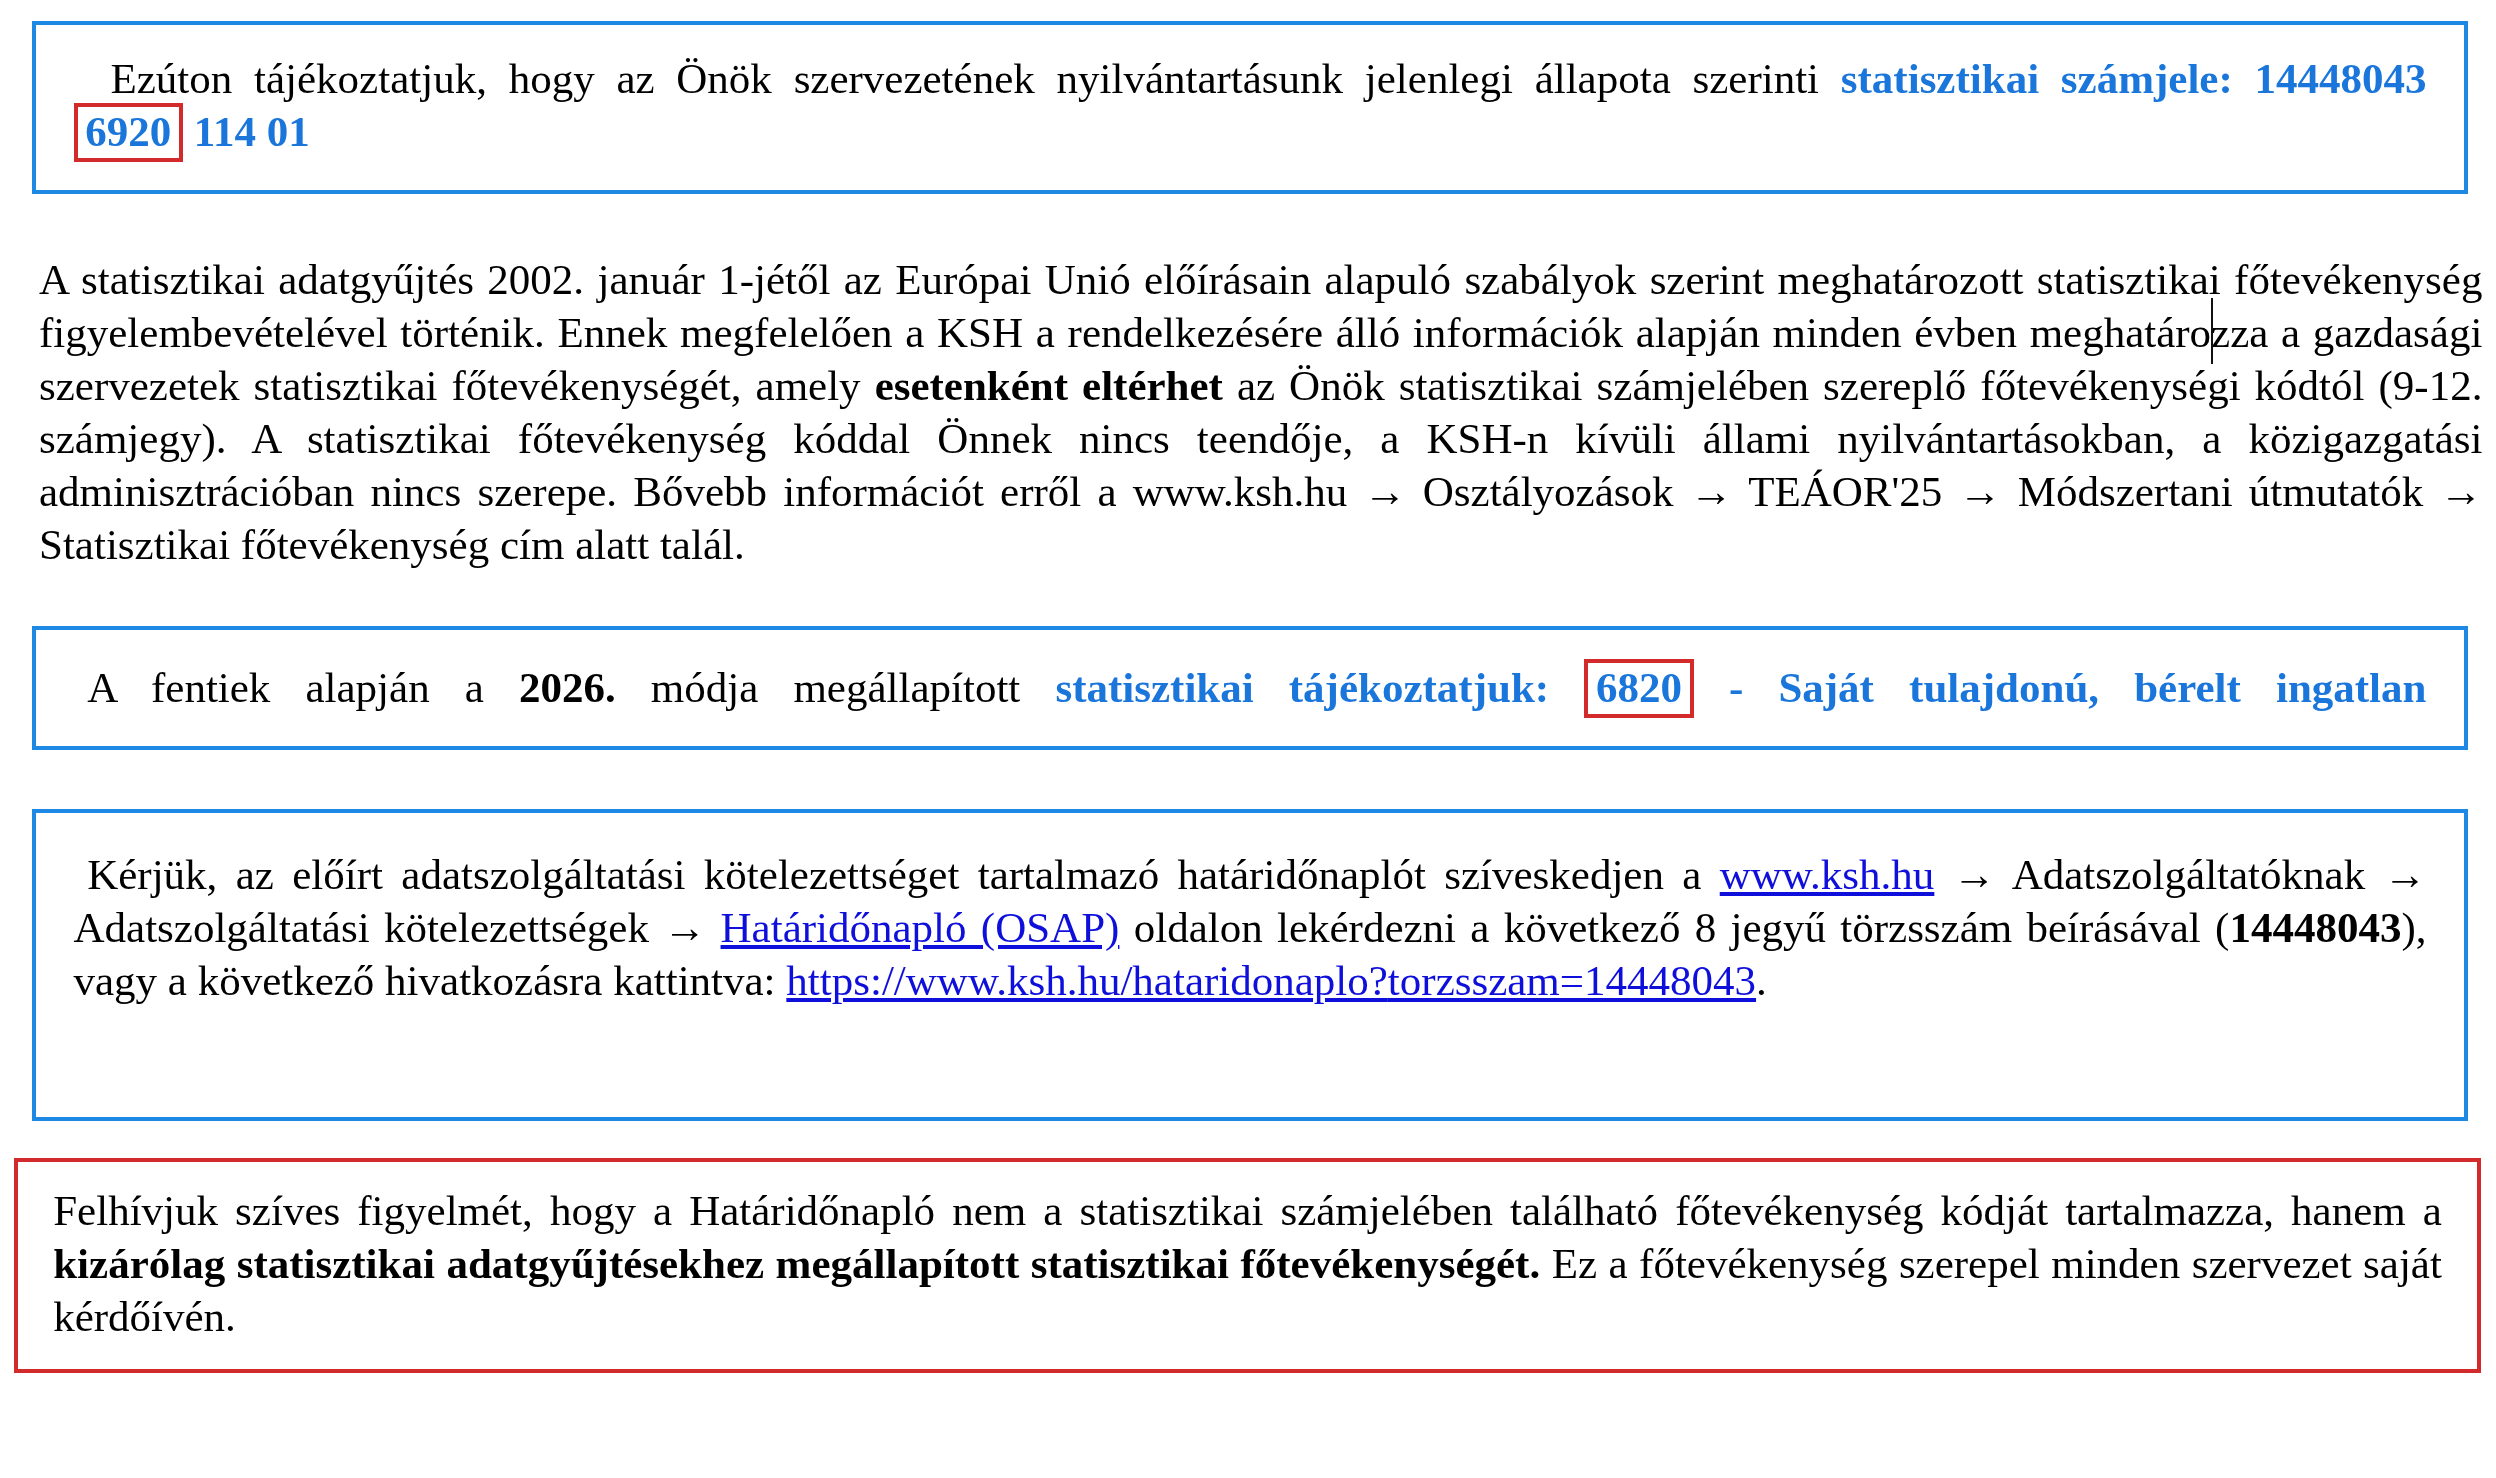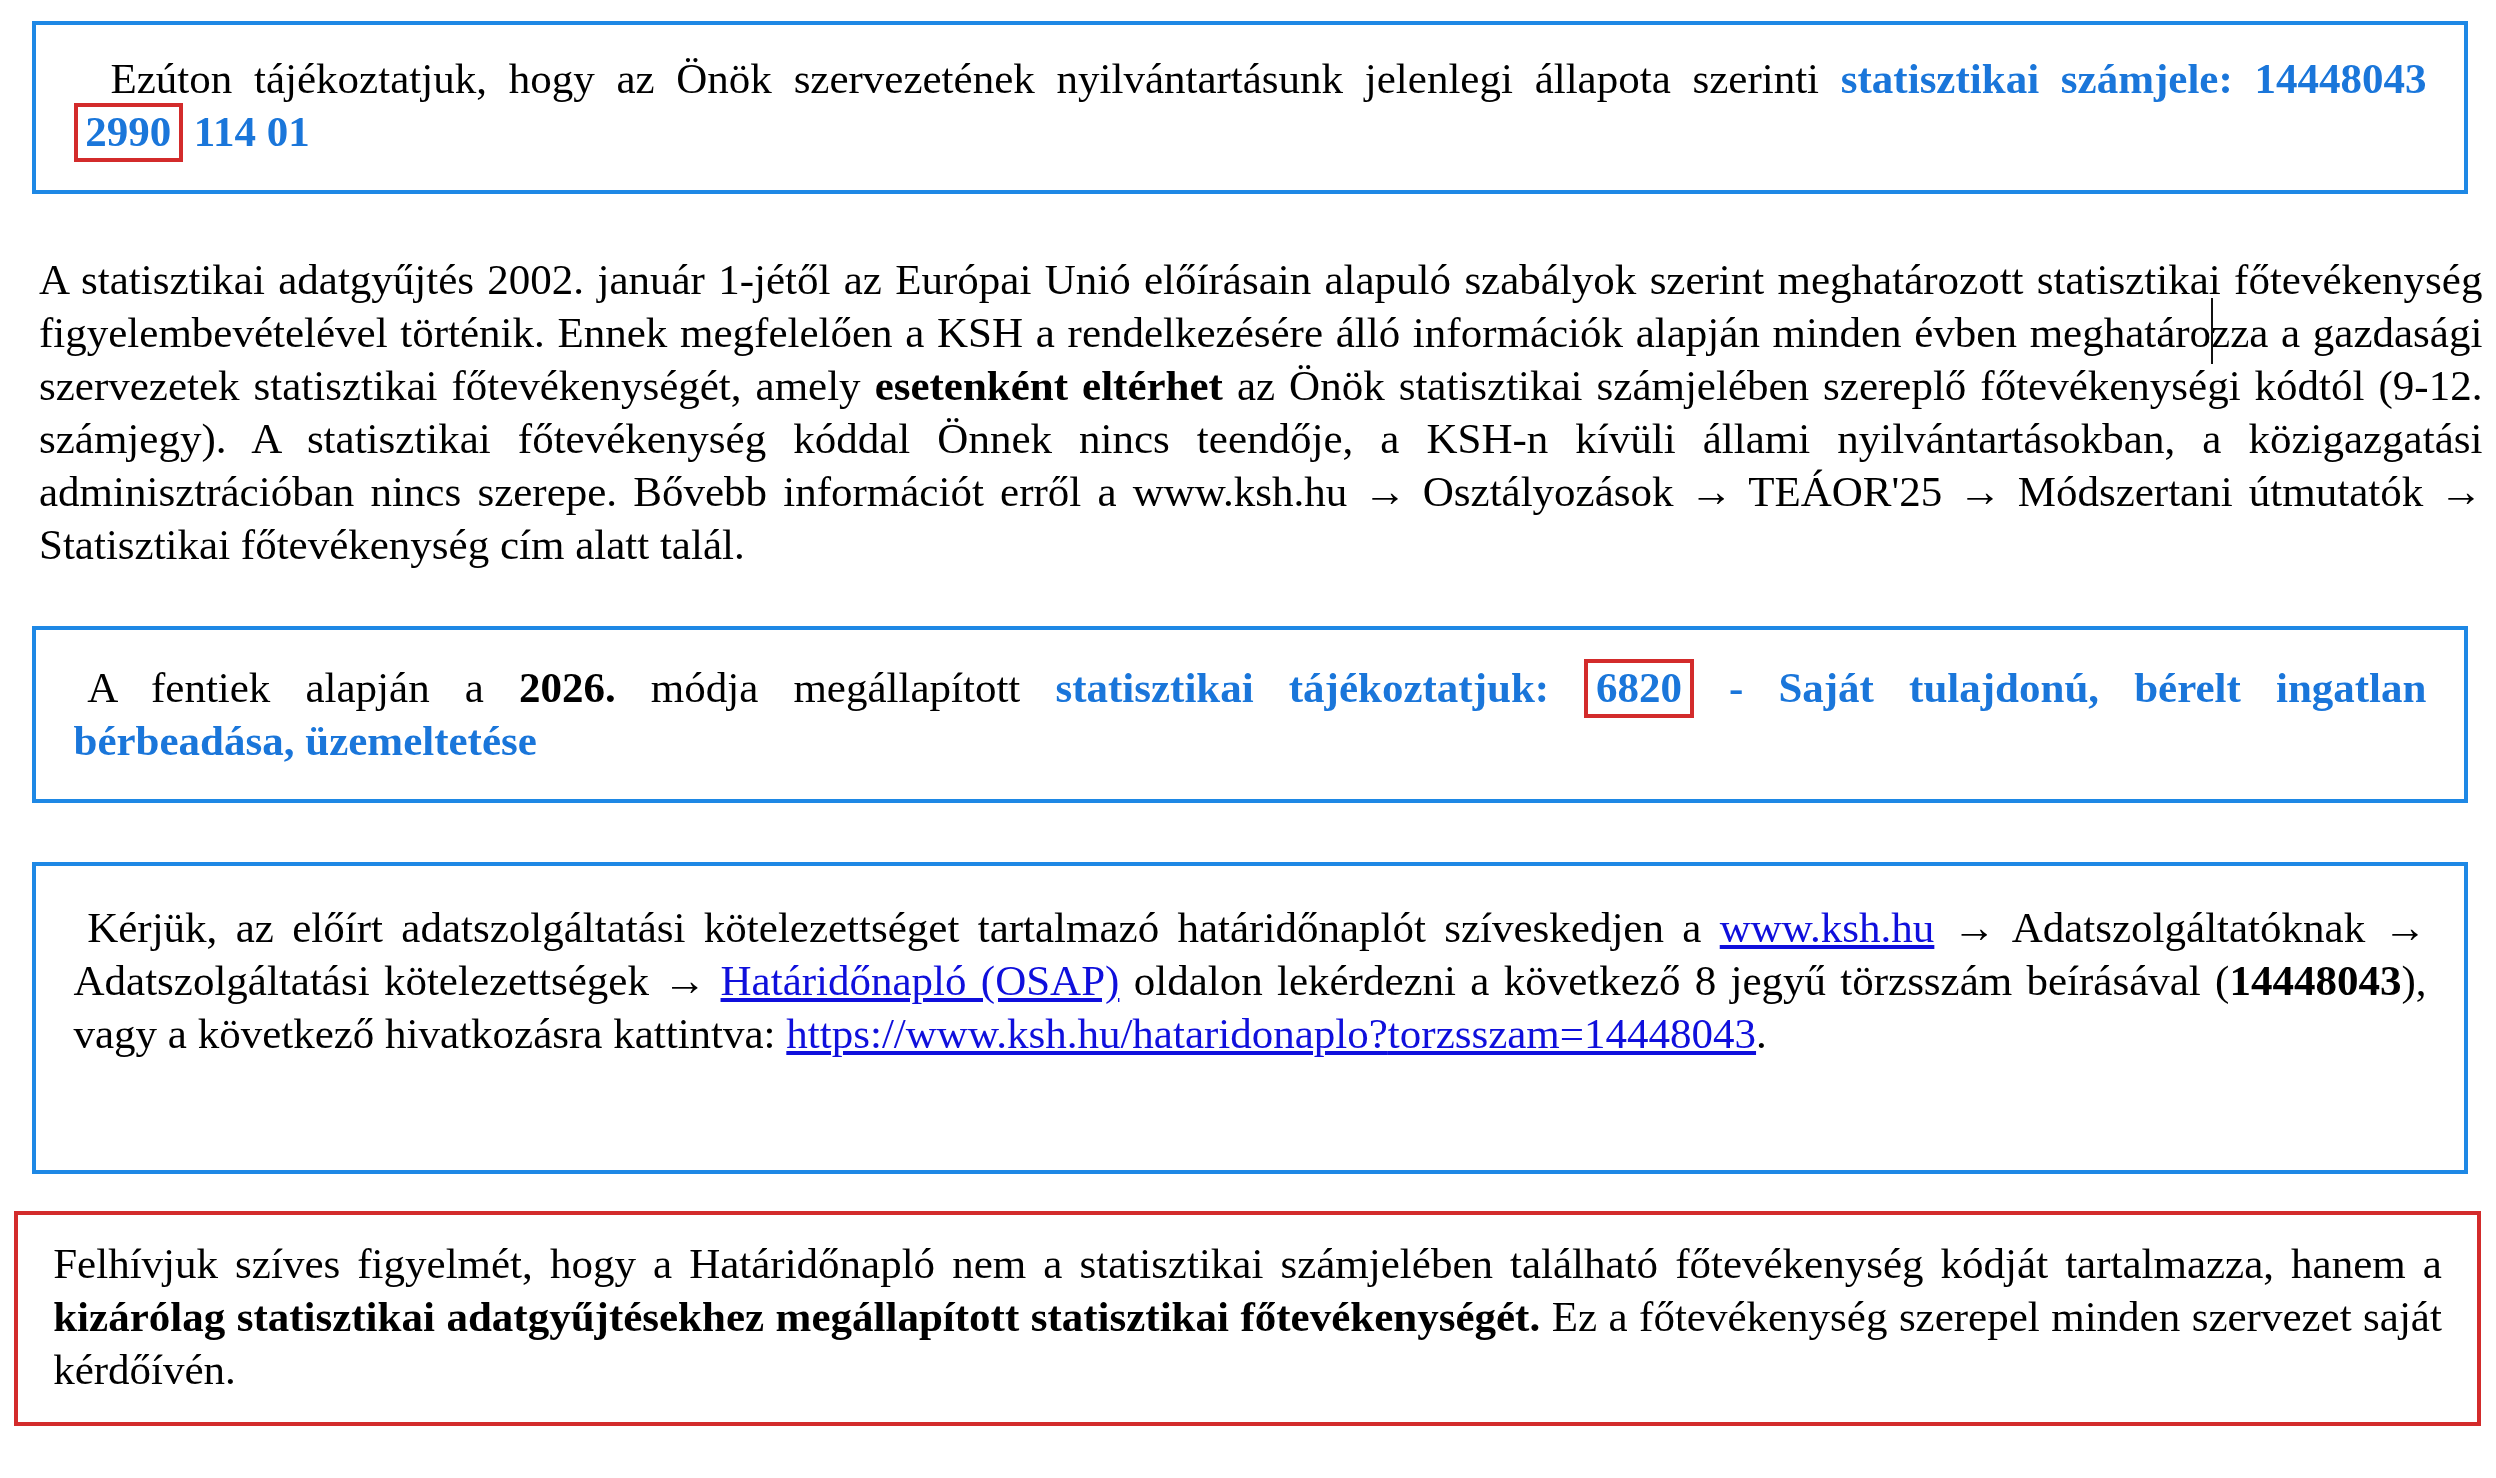--- a/index.html
+++ b/index.html
@@ -32,30 +32,29 @@
   .caret::after{content:"";position:absolute;left:0;top:-49px;width:2px;height:66px;background:var(--caret,#111);}
 </style>
 </head>
 <body>
 
 <div class="page">
 
   <div class="box box-blue" id="box1">
     <div class="para">
         <div class="fl first"><span>Ezúton tájékoztatjuk, hogy az Önök szervezetének nyilvántartásunk jelenlegi állapota szerinti </span><span class="bb">statisztikai számjele: 14448043</span></div>
-        <div class="fl last"><span class="bb rbx">2990</span><span class="bb"> 114 01</span></div>
+        <div class="fl last"><span class="bb rbx">6920</span><span class="bb"> 114 01</span></div>
       </div>
   </div>
 
   <p class="para mainp"><span>A statisztikai adatgyűjtés 2002. január 1-jétől az </span><span class="i">Európai Unió előírásain alapuló</span><span> szabályok szerint meghatározott statisztikai főtevékenység figyelembevételével történik. Ennek megfelelően a KSH a rendelkezésére álló információk alapján minden évben meghatáro</span><span class="caret"></span><span>zza a gazdasági szervezetek statisztikai főtevékenységét, amely </span><span class="b">esetenként eltérhet</span><span> az Önök statisztikai számjelében szereplő főtevékenységi kódtól (9-12. számjegy). A statisztikai főtevékenység kóddal Önnek nincs teendője, a KSH-n kívüli állami nyilvántartásokban, a közigazgatási adminisztrációban nincs szerepe. Bővebb információt erről a www.ksh.hu → Osztályozások → TEÁOR'25 → Módszertani útmutatók → Statisztikai főtevékenység cím alatt talál.</span></p>
 
   <div class="box box-blue" id="box2">
     <div class="para">
         <div class="fl first"><span>A fentiek alapján a </span><span class="b">2026.</span><span> módja megállapított </span><span class="bb">statisztikai tájékoztatjuk: </span><span class="bb rbx">6820</span><span class="bb"> - Saját tulajdonú, bérelt ingatlan</span></div>
-        <div class="fl last"><span class="bb">bérbeadása, üzemeltetése</span></div>
       </div>
   </div>
 
   <div class="box box-blue" id="box3">
     <p class="para p1"><span>Kérjük, az előírt adatszolgáltatási kötelezettséget tartalmazó határidőnaplót szíveskedjen a </span><a class="lnk" href="#">www.ksh.hu</a><span> → Adatszolgáltatóknak → Adatszolgáltatási kötelezettségek → </span><a class="lnk" href="#">Határidőnapló (OSAP)</a><span> oldalon lekérdezni a következő 8 jegyű törzsszám beírásával (</span><span class="b">14448043</span><span>), vagy a következő hivatkozásra kattintva: </span><a class="lnk" href="#">https://www.ksh.hu/hataridonaplo?</a><wbr><a class="lnk" href="#">torzsszam=14448043</a><span>.</span></p>
   </div>
 
   <div class="box box-red">
     <p class="para"><span>Felhívjuk szíves figyelmét, hogy a Határidőnapló nem a statisztikai számjelében található főtevékenység kódját tartalmazza, hanem a </span><span class="b">kizárólag statisztikai adatgyűjtésekhez megállapított statisztikai főtevékenységét.</span><span> Ez a főtevékenység szerepel minden szervezet saját kérdőívén.</span></p>
   </div>

